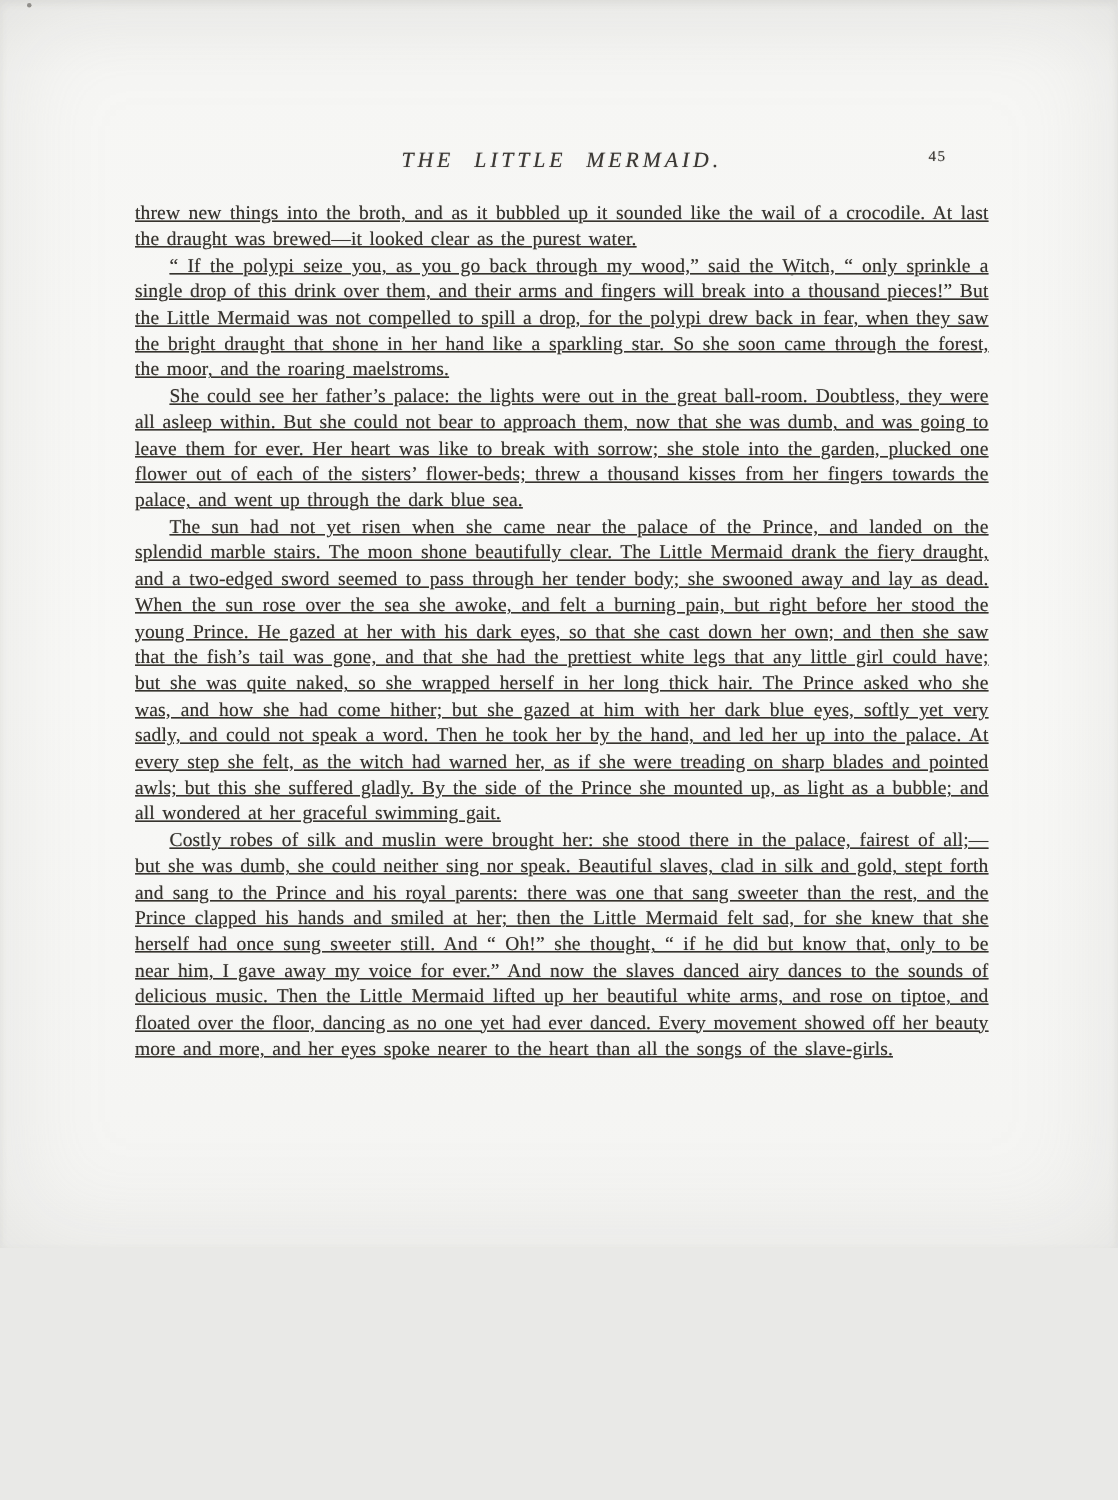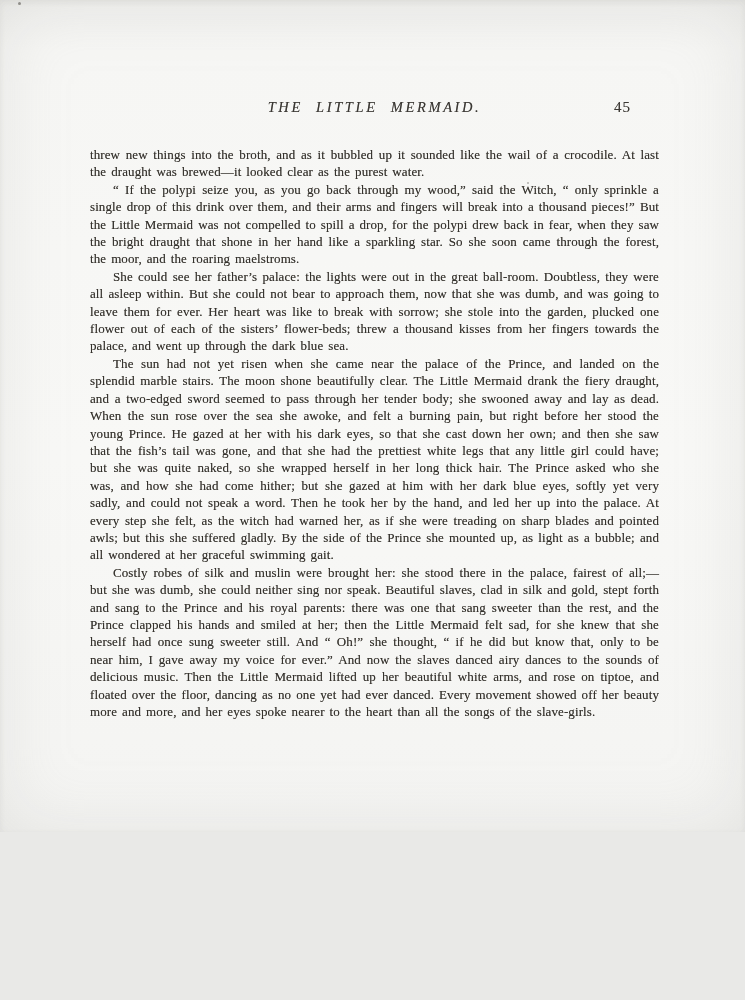--- a/index.html
+++ b/index.html
@@ -31,31 +31,32 @@
     font-size: 14.5px;
     letter-spacing: 2.6px;
     word-spacing: 7px;
     color: #3b3834;
     text-shadow: 0 0 0.6px rgba(55,52,47,0.55);
   }
   .page-number {
     position: absolute;
     right: 28px;
     top: 0;
-    font-size: 15px;
+    font-size: 10px;
     letter-spacing: 1px;
     color: #3b3834;
     text-shadow: 0 0 0.6px rgba(55,52,47,0.55);
     margin-left: 16px;
   }
   .text-block {
     position: absolute;
     left: 90px;
     right: 86px;
-    top: 146px;
+    top: 133px;
+    text-decoration: underline;
   }
   .para {
     margin: 0;
     font-size: 13px;
     line-height: 17.4px;
     text-align: justify;
     text-indent: 23px;
     word-spacing: 1.6px;
     letter-spacing: 0.1px;
     color: #35322d;

